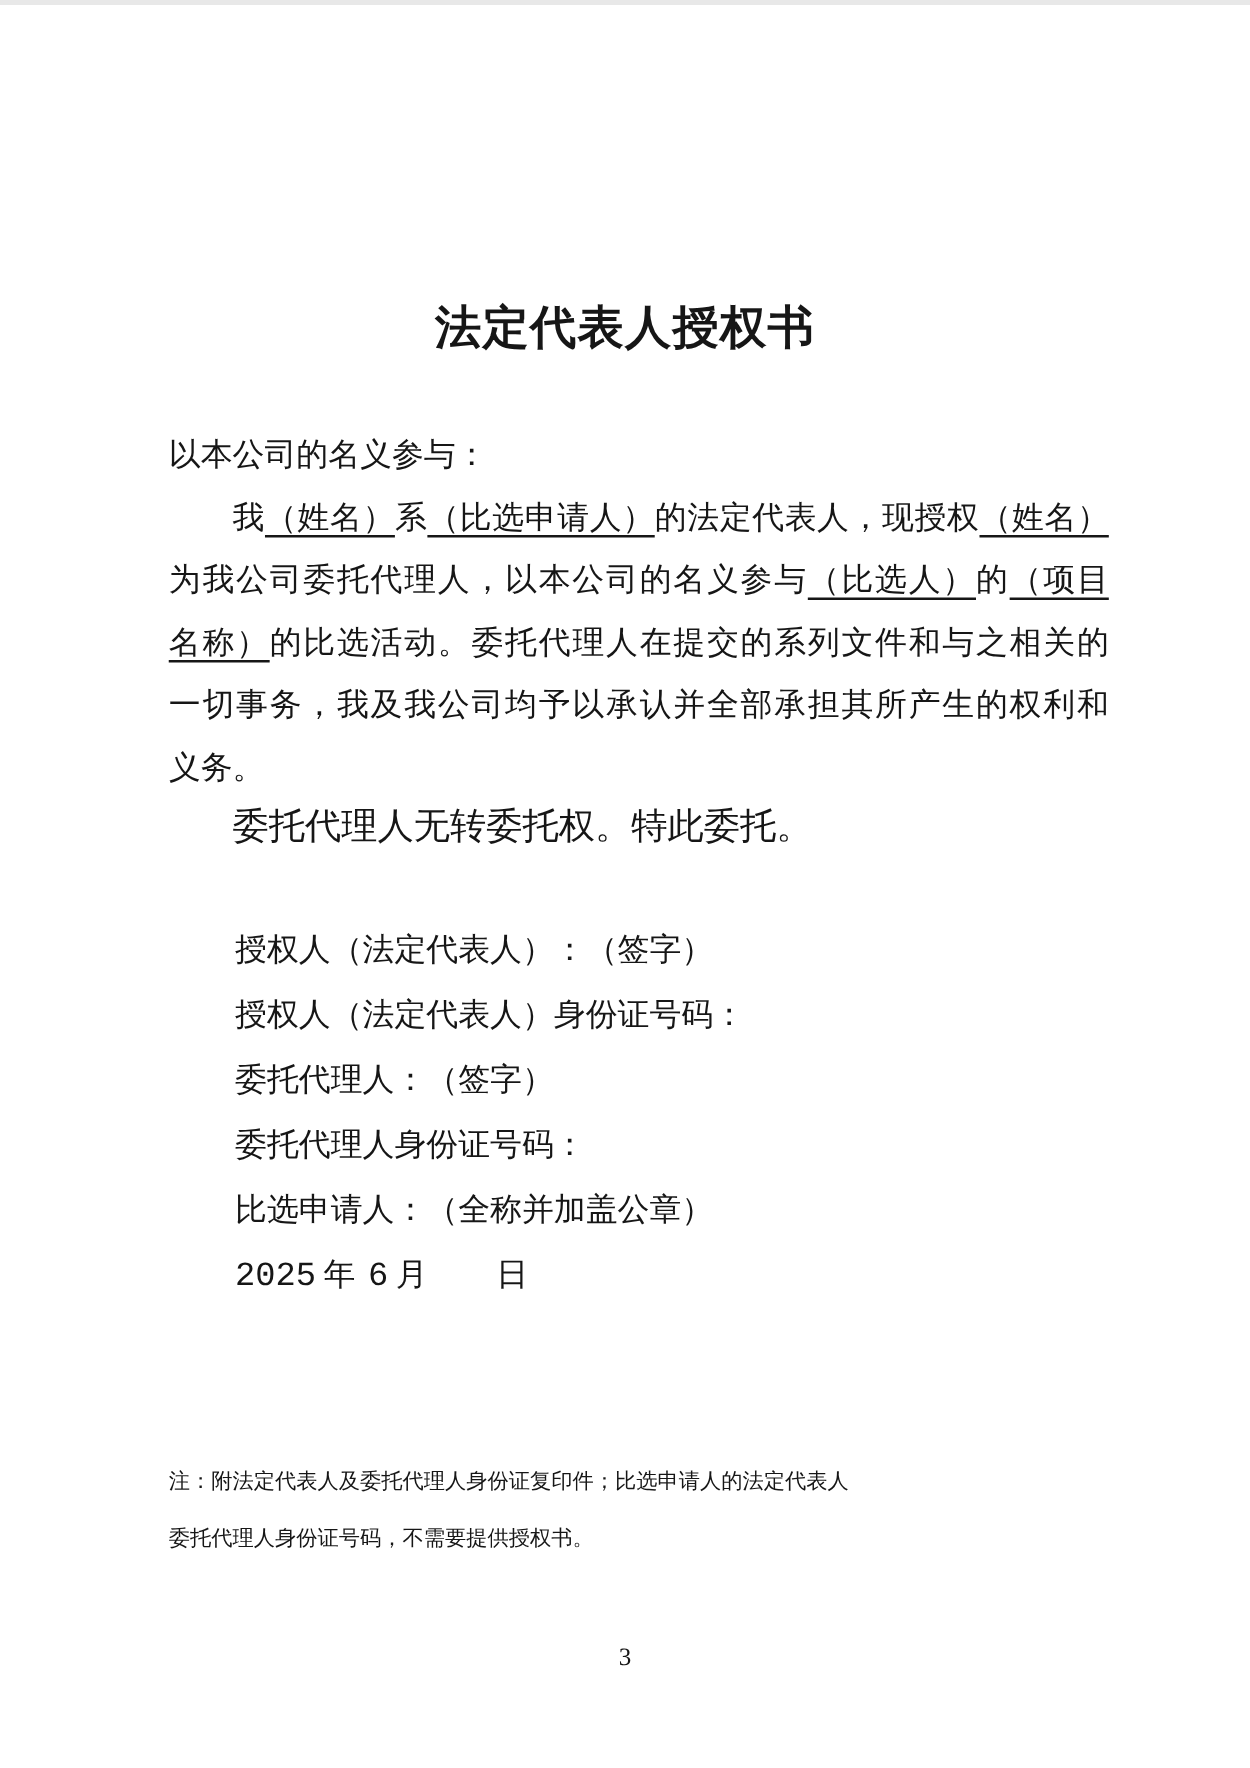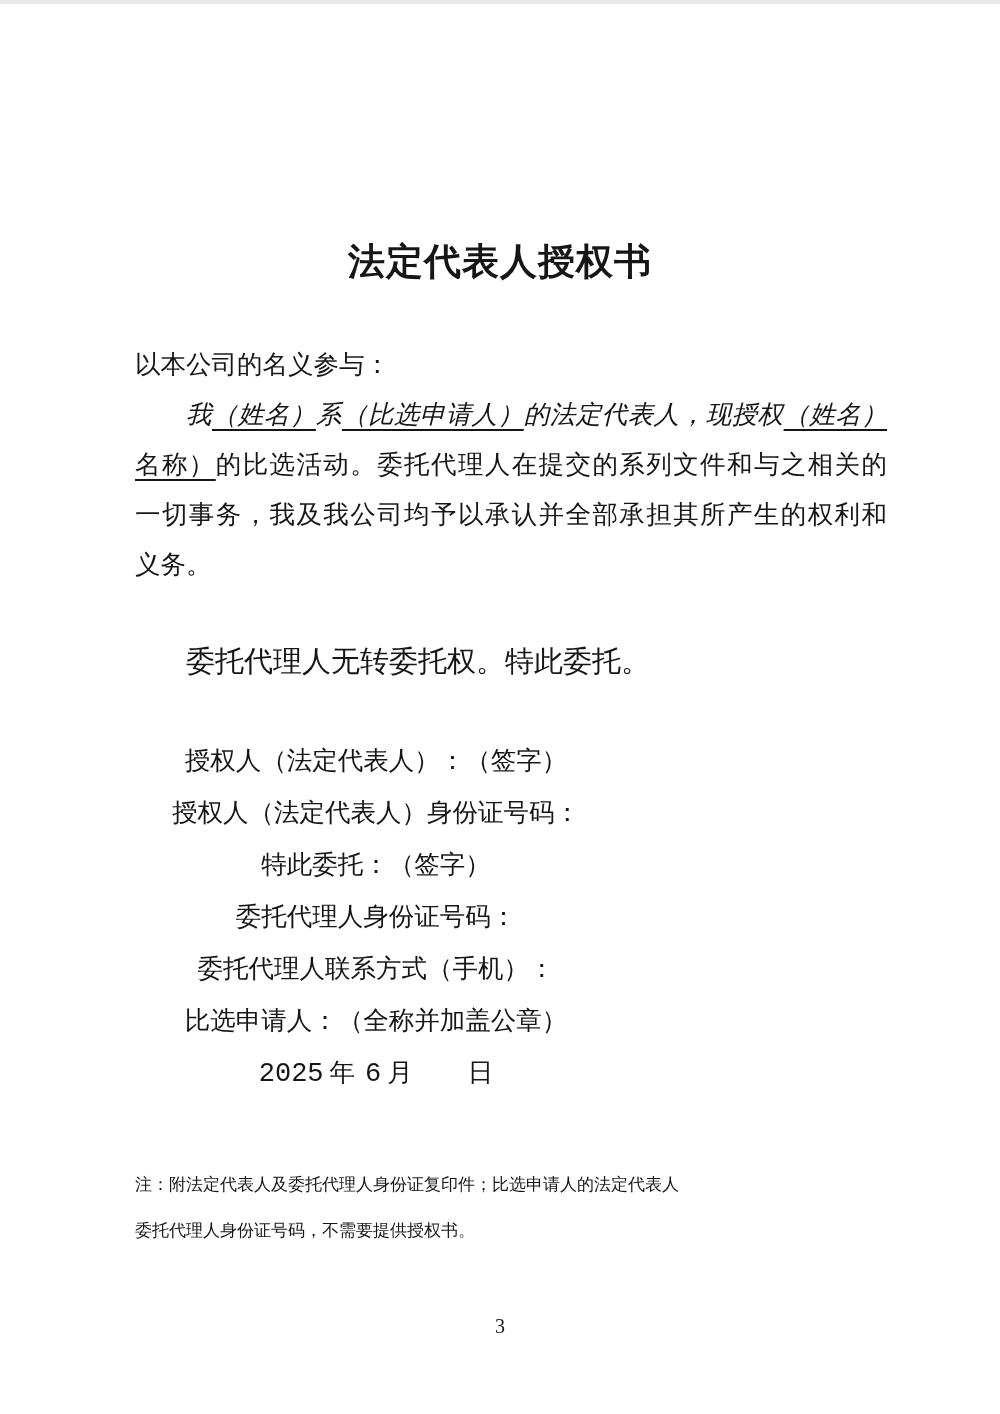--- a/index.html
+++ b/index.html
@@ -37,39 +37,38 @@
     font-size: 25.5px;
     line-height: 50px;
   }
   .pline {
     text-align: justify;
     text-align-last: justify;
     text-justify: inter-character;
     white-space: nowrap;
   }
   .pline:last-child { text-align-last: left; }
-  .pline.indent { padding-left: 51px; font-style: italic; }
+  .pline.indent { padding-left: 51px; }
   .u {
     text-decoration: underline;
     text-decoration-thickness: 2px;
     text-underline-offset: 6px;
   }
   .closing {
     position: absolute;
     top: 634px; left: 186px;
     font-size: 29px;
     line-height: 46px;
     margin: 0;
   }
   .sigs {
     position: absolute;
-    top: 730px; left: 172px;
+    top: 730px; left: 188px;
     font-size: 25.5px;
     line-height: 52px;
-    text-align: center;
   }
   .date-line { white-space: nowrap; }
   .serif-num { font-family: Liberation Mono, monospace; font-size: 27px; }
   .yl { margin-left: 6px; }
   .mn { margin-left: 10px; }
   .ml { margin-left: 6px; }
   .dl { margin-left: 55px; }
   .note {
     position: absolute;
     top: 1158px; left: 135px;
@@ -90,34 +89,34 @@
 <body>
 
 <div class="page">
 
   <h1 class="title">法定代表人授权书</h1>
 
   <p class="intro">以本公司的名义参与：</p>
 
   <div class="para">
       <div class="pline indent"><span>我</span><span class="u">（姓名）</span><span>系</span><span class="u">（比选申请人）</span><span>的法定代表人，现授权</span><span class="u">（姓名）</span></div>
+      <div class="pline"><span>为我公司委托代理人，以本公司的名义参与</span><span class="u">（比选人）</span><span>的</span><span class="u">（项目</span></div>
       <div class="pline"><span class="u">名称）</span><span>的比选活动。委托代理人在提交的系列文件和与之相关的</span></div>
       <div class="pline"><span>一切事务，我及我公司均予以承认并全部承担其所产生的权利和</span></div>
       <div class="pline"><span>义务。</span></div>
     </div>
 
   <p class="closing">委托代理人无转委托权。特此委托。</p>
 
   <div class="sigs">
 
     <div>授权人（法定代表人）：（签字）</div>
       <div>授权人（法定代表人）身份证号码：</div>
-      <div>特此委托：（签字）</div>
+      <div>委托代理人：（签字）</div>
       <div>委托代理人身份证号码：</div>
-      <div>委托代理人联系方式（手机）：</div>
       <div>比选申请人：（全称并加盖公章）</div>
       <div class="date-line">
       <span class="serif-num">2025</span><span class="yl">年</span><span class="serif-num mn">6</span><span class="ml">月</span><span class="dl">日</span>
     </div>
   </div>
 
   <div class="note">
       <div>注：附法定代表人及委托代理人身份证复印件；比选申请人的法定代表人</div>
       <div>委托代理人身份证号码，不需要提供授权书。</div>
     </div>

